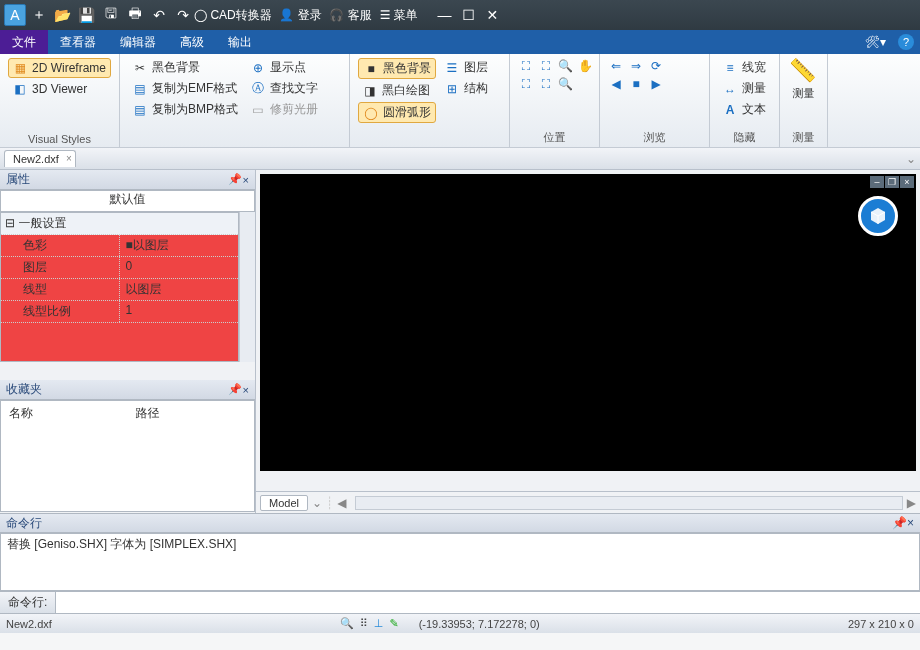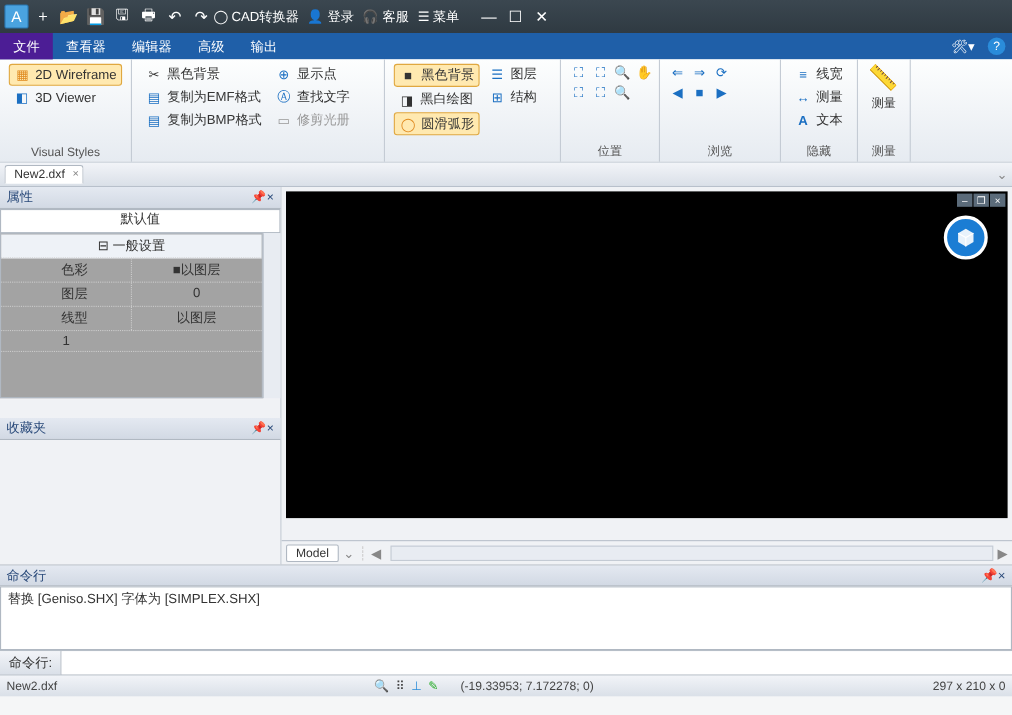--- a/index.html
+++ b/index.html
@@ -41,21 +41,21 @@
 .filetab .close { position: absolute; right: 3px; top: 2px; font-size: 10px; color: #888; cursor: pointer; }
 
 
 .main { display: flex; height: 343px; }
 .leftpanel { width: 256px; display: flex; flex-direction: column; border-right: 1px solid #b8c0cb; background: #f0f2f5; }
 .panel-title { height: 20px; background: linear-gradient(#e4e9f1,#d2d9e4); border-bottom: 1px solid #b0b8c2; display: flex; align-items: center; padding: 0 6px; font-size: 12px; color: #2a4a7a; }
 .panel-title .spacer { flex: 1; }
 .panel-title .pin { font-size: 11px; cursor: pointer; }
 .dropdown { height: 22px; border: 1px solid #b0b8c2; background: #fff; display: flex; align-items: center; padding: 0 6px; font-size: 12px; cursor: pointer; flex-direction: column; }
 .dropdown .arrow { margin-left: auto; }
-.propgrid { background: #a3a3a3; flex: 1; overflow: auto; border: 1px solid #b0b8c2; text-align: center; }
+.propgrid { background: #ef4444; flex: 1; overflow: auto; border: 1px solid #b0b8c2; }
 .propgrid .cat { background: #eef2f7; padding: 2px 4px; border-bottom: 1px dotted #ccc; font-size: 12px; }
 .propgrid .row { display: flex; border-bottom: 1px dotted #ccc; font-size: 12px; }
 .propgrid .row .k { width: 50%; padding: 2px 6px 2px 22px; border-right: 1px dotted #ccc; }
 .propgrid .row .v { width: 50%; padding: 2px 6px; }
 .propgrid-wrap { height: 150px; display: flex; }
 .propgrid-wrap .scroll { width: 16px; background: #e8ecf2; border-left: 1px solid #c4cbd4; }
 
 .favpanel { height: 132px; display: flex; flex-direction: column; }
 .favbody { flex: 1; background: #fff; border: 1px solid #b0b8c2; display: flex; }
 .favcol { flex: 1; padding: 4px 8px; font-size: 12px; }
@@ -310,32 +310,37 @@
           </div>
         <div class="row">
             <div class="k">图层</div>
             <div class="v">0</div>
           </div>
         <div class="row">
             <div class="k">线型</div>
             <div class="v">以图层</div>
           </div>
         <div class="row">
+            <div class="k">线型比例</div>
             <div class="v">1</div>
           </div>
       </div>
       <div class="scroll"></div>
     </div>
     <div style="height:18px"></div>
     <div class="favpanel">
       <div class="panel-title">
         <span>收藏夹</span>
           <div class="spacer"></div>
         <span class="pin">📌</span>
         <span class="pin">×</span>
+      </div>
+      <div class="favbody">
+        <div class="favcol">名称</div>
+        <div class="favcol">路径</div>
       </div>
     </div>
   </div>
 
   <div class="canvas-area">
     <div class="canvas">
       <div class="mdbtns">
         <span>–</span>
         <span>❐</span>
         <span>×</span>

